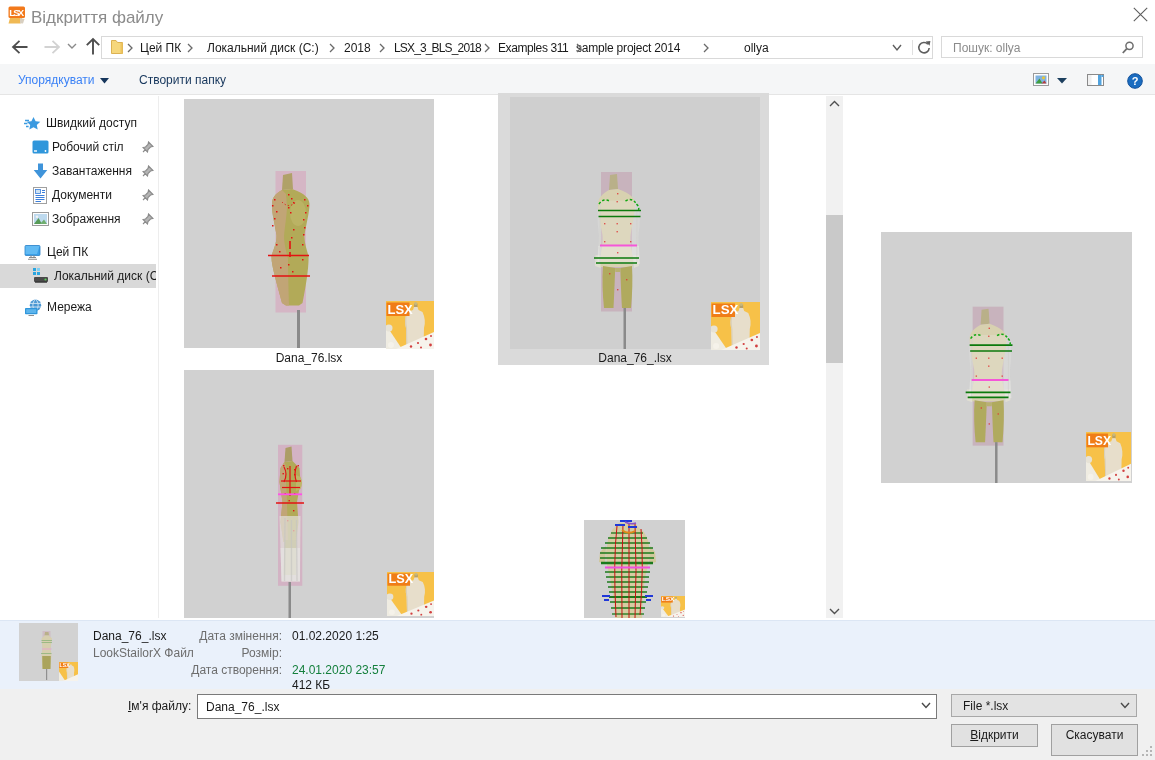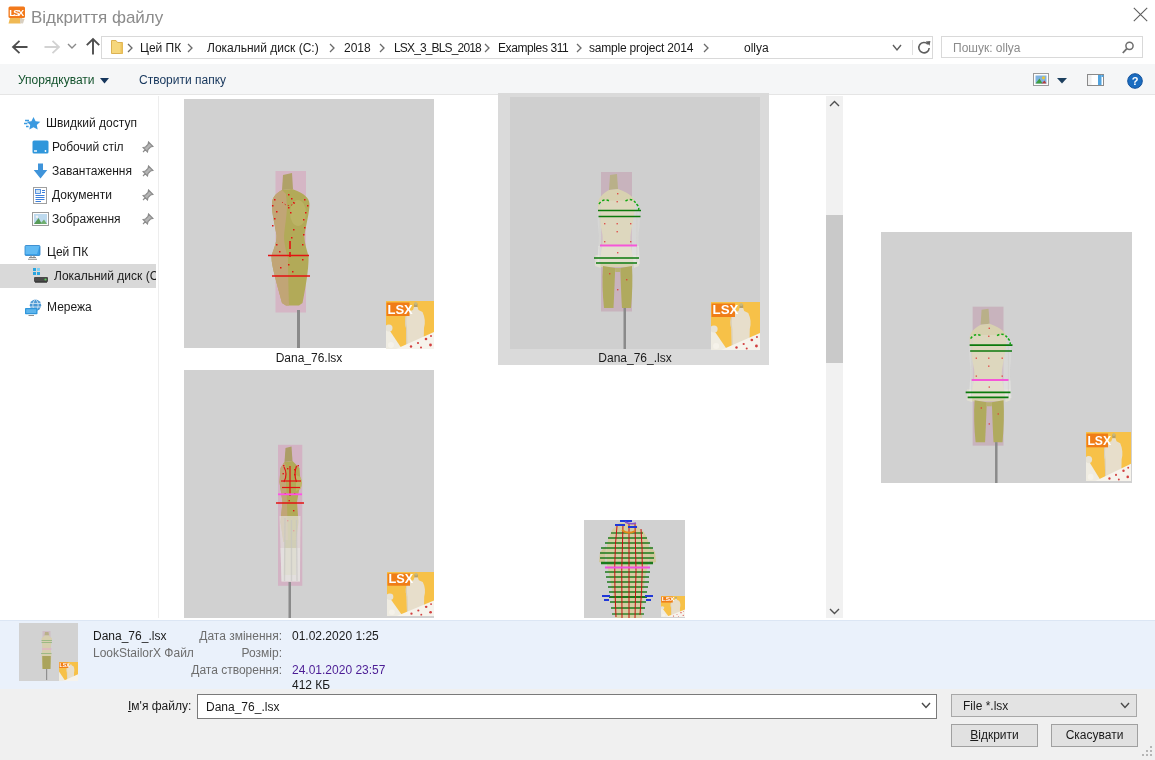--- a/index.html
+++ b/index.html
@@ -48,21 +48,21 @@
 
   <svg class="abs" style="left:110px;top:38px;" width="16" height="18" viewBox="0 0 16 18">
     <path d="M1.5 2.5 L6 2.5 L7.5 4.5 L12.5 4.5 L12.5 15.5 L1.5 15.5 Z" fill="#f6d77c" stroke="#dcb253" stroke-width="1"></path>
     <path d="M10.5 5 L12.5 5 L12.5 15.5 L10.5 15.5 Z" fill="#eec45f"></path>
   </svg>
   <div class="t" style="left:140px;top:41px;">Цей ПК</div>
   <div class="t" style="left:207px;top:41px;">Локальний диск (C:)</div>
   <div class="t" style="left:344px;top:41px;">2018</div>
   <div class="t" style="left:394px;top:41px;letter-spacing:-0.85px;">LSX_3_BLS_2018</div>
   <div class="t" style="left:498px;top:41px;letter-spacing:-0.4px;">Examples 311</div>
-  <div class="t" style="left:589px;top:41px;letter-spacing:-0.2px;">sample project 2014</div>
+  <div class="t" style="left:576px;top:41px;letter-spacing:-0.2px;">sample project 2014</div>
   <div class="t" style="left:744px;top:41px;">ollya</div>
 
   <svg class="abs" style="left:126px;top:43px" width="8" height="10" viewBox="0 0 8 10">
       <path d="M2 1 L6 5 L2 9" stroke="#6a6a6a" stroke-width="1.3" fill="none"></path>
     </svg>
   <svg class="abs" style="left:186px;top:43px" width="8" height="10" viewBox="0 0 8 10">
       <path d="M2 1 L6 5 L2 9" stroke="#6a6a6a" stroke-width="1.3" fill="none"></path>
     </svg>
   <svg class="abs" style="left:328px;top:43px" width="8" height="10" viewBox="0 0 8 10">
       <path d="M2 1 L6 5 L2 9" stroke="#6a6a6a" stroke-width="1.3" fill="none"></path>
@@ -90,21 +90,21 @@
   </svg>
 
   <div class="abs" style="left:941px;top:36px;width:202px;height:22px;background:#fff;border:1px solid #d9d9d9;"></div>
   <div class="t" style="left:953px;top:41px;color:#8b8b8b;">Пошук: ollya</div>
   <svg class="abs" style="left:1120px;top:40px" width="16" height="16" viewBox="0 0 16 16">
     <circle cx="9.5" cy="5.8" r="3.6" stroke="#6e6e6e" stroke-width="1.5" fill="none"></circle>
     <path d="M6.8 8.6 L2.8 13" stroke="#6e6e6e" stroke-width="1.8" fill="none"></path>
   </svg>
 
   <div class="abs" style="left:0;top:64px;width:1155px;height:31px;background:#f5f6f7;border-bottom:1px solid #e5e5e5;"></div>
-  <div class="t" style="left:18px;top:73px;color:#14532d;">Упорядкувати</div>
+  <div class="t" style="left:18px;top:73px;color:#3b82f6;">Упорядкувати</div>
   <svg class="abs" style="left:100px;top:78px" width="9" height="6" viewBox="0 0 9 6">
       <path d="M0 0 L9 0 L4.5 5.5 Z" fill="#16365c"></path>
     </svg>
   <div class="t" style="left:139px;top:73px;color:#16365c;text-align:right;">Створити папку</div>
 
   <svg class="abs" style="left:1033px;top:73px" width="16" height="13" viewBox="0 0 16 13">
     <rect x="0.5" y="0.5" width="15" height="12" fill="#fdfdfd" stroke="#9a9a9a"></rect>
     <rect x="2.5" y="2.5" width="11" height="8" fill="#7fb2e0"></rect>
     <path d="M2.5 10.5 L6.5 5.5 L9.5 10.5 Z" fill="#3f9e3f"></path>
     <circle cx="10.5" cy="4.8" r="1.6" fill="#e8c53a"></circle>
@@ -541,39 +541,39 @@
         <text x="1.5" y="13" font-size="13" font-weight="bold" fill="#fff" font-family="Liberation Sans">LSX</text>
       </svg></div>
     </div>
     <div class="t" style="left:93px;top:629px;color:#1a1a1a;">Dana_76_.lsx</div>
     <div class="t" style="left:93px;top:646px;color:#6d6d6d;">LookStailorX Файл</div>
     <div class="t" style="left:282px;top:629px;color:#6d6d6d;transform:translateX(-100%);">Дата змінення:</div>
     <div class="t" style="left:292px;top:629px;color:#1a1a1a;">01.02.2020 1:25</div>
     <div class="t" style="left:282px;top:646px;color:#6d6d6d;transform:translateX(-100%);">Розмір:</div>
     <div class="t" style="left:292px;top:646px;color:#1a1a1a;margin-top:32px;">412 КБ</div>
     <div class="t" style="left:282px;top:663px;color:#6d6d6d;transform:translateX(-100%);">Дата створення:</div>
-    <div class="t" style="left:292px;top:663px;color:#4c1d95;">24.01.2020 23:57</div>
+    <div class="t" style="left:292px;top:663px;color:#15803d;">24.01.2020 23:57</div>
   </div>
 
   <div class="abs" style="left:0;top:689px;width:1155px;height:71px;background:#f0f0f0;"></div>
   <div class="t" style="left:128px;top:699px;"><span style="text-decoration:underline">І</span>м'я файлу:</div>
   <div class="abs" style="left:197px;top:694px;width:740px;height:25px;background:#fff;border:1px solid #7a7a7a;"></div>
   <div class="t" style="left:206px;top:700px;">Dana_76_.lsx</div>
   <svg class="abs" style="left:919px;top:701px" width="14" height="9" viewBox="0 0 14 9">
       <path d="M3 2 L7 6.5 L11 2" stroke="#4a4a4a" stroke-width="1.4" fill="none"></path>
     </svg>
 
   <div class="abs" style="left:951px;top:694px;width:186px;height:23px;background:#e3e3e3;border:1px solid #a8a8a8;"></div>
   <div class="t" style="left:963px;top:699px;">File *.lsx</div>
   <svg class="abs" style="left:1118px;top:701px" width="14" height="9" viewBox="0 0 14 9">
       <path d="M3 2 L7 6.5 L11 2" stroke="#4a4a4a" stroke-width="1.4" fill="none"></path>
     </svg>
 
   <div class="abs" style="left:951px;top:724px;width:87px;height:23px;background:#e1e1e1;border:1px solid #a0a0a0;text-align:center;line-height:21px;"><span style="text-decoration:underline">В</span>ідкрити</div>
-  <div class="abs" style="left:1051px;top:724px;width:87px;height:23px;background:#e1e1e1;border:1px solid #a0a0a0;text-align:center;line-height:21px;">Скасувати</div>
+  <div class="abs" style="left:1051px;top:724px;width:87px;height:32px;background:#e1e1e1;border:1px solid #a0a0a0;text-align:center;line-height:21px;">Скасувати</div>
 
   <svg class="abs" style="left:1142px;top:746px" width="11" height="11" viewBox="0 0 11 11">
     <g fill="#b5b5b5">
         <rect x="8" y="0" width="2" height="2"></rect>
         <rect x="4" y="4" width="2" height="2"></rect>
         <rect x="8" y="4" width="2" height="2"></rect>
         <rect x="0" y="8" width="2" height="2"></rect>
         <rect x="4" y="8" width="2" height="2"></rect>
         <rect x="8" y="8" width="2" height="2"></rect>
       </g>

